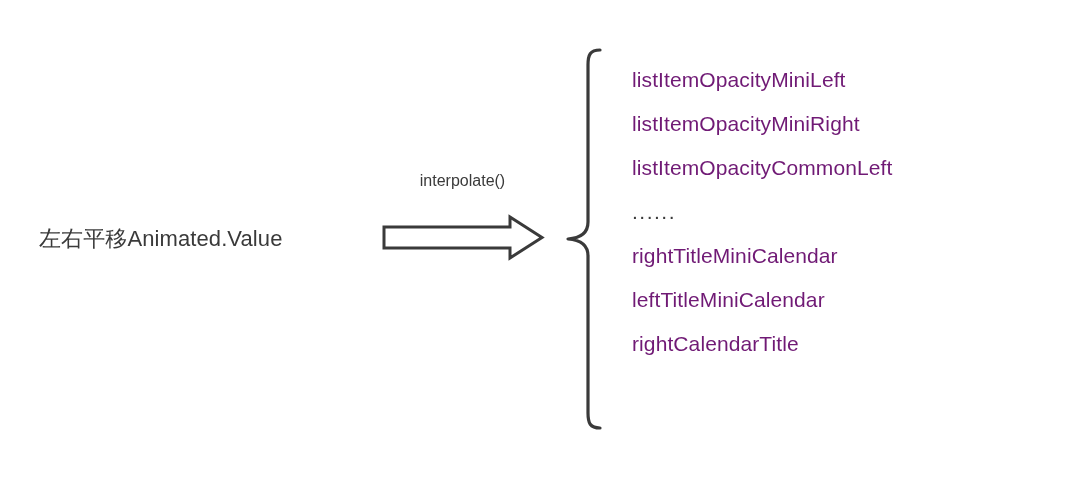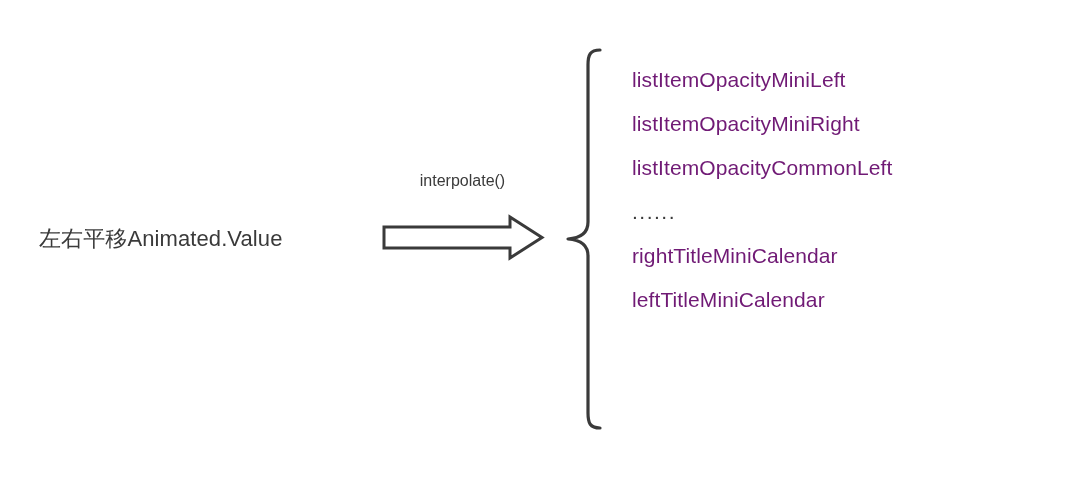--- a/index.html
+++ b/index.html
@@ -118,15 +118,16 @@
              C 28 375, 30 380, 40 380" fill="none" stroke="#3a3a3a" stroke-width="3.2" stroke-linecap="round" stroke-linejoin="round" vector-effect="non-scaling-stroke"></path>
   </svg>
 
   <div class="target-list">
     <div class="target-item">listItemOpacityMiniLeft</div>
     <div class="target-item">listItemOpacityMiniRight</div>
     <div class="target-item">listItemOpacityCommonLeft</div>
     <div class="target-item ellipsis">......</div>
     <div class="target-item">rightTitleMiniCalendar</div>
     <div class="target-item">leftTitleMiniCalendar</div>
+    <div class="target-item">rightCalendarTitle</div>
   </div>
 
 </div>
 
 </body></html>

